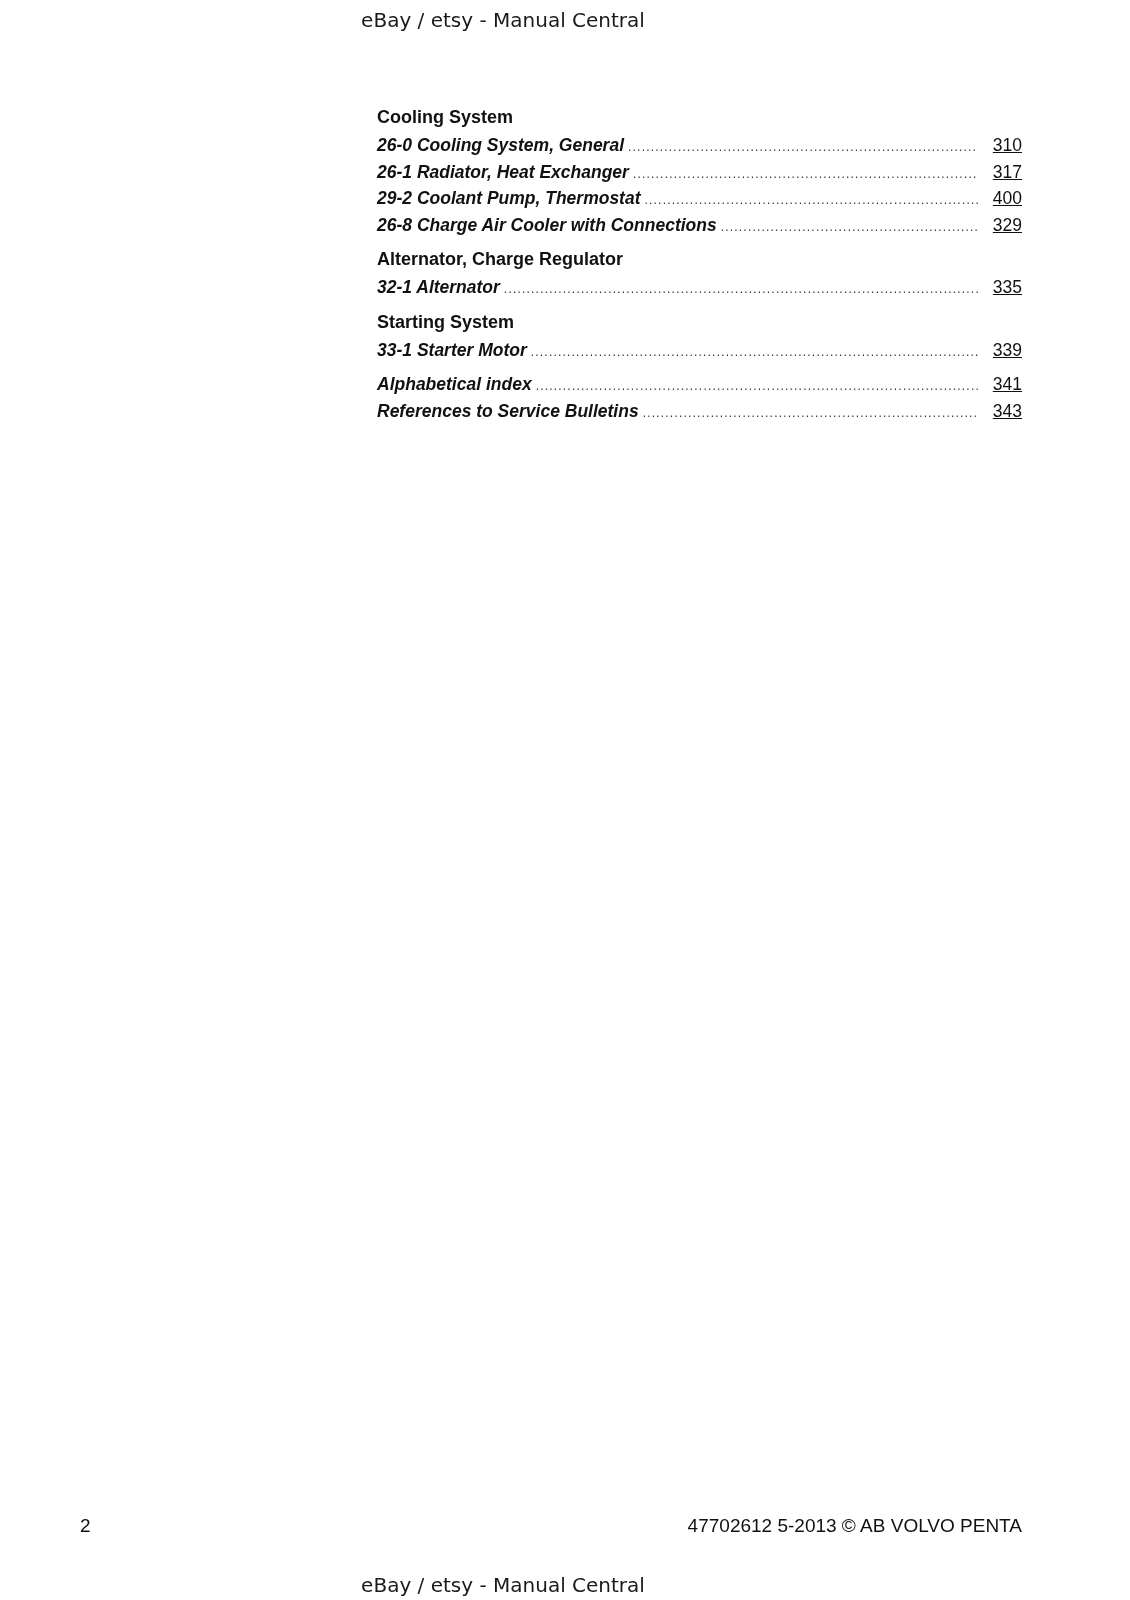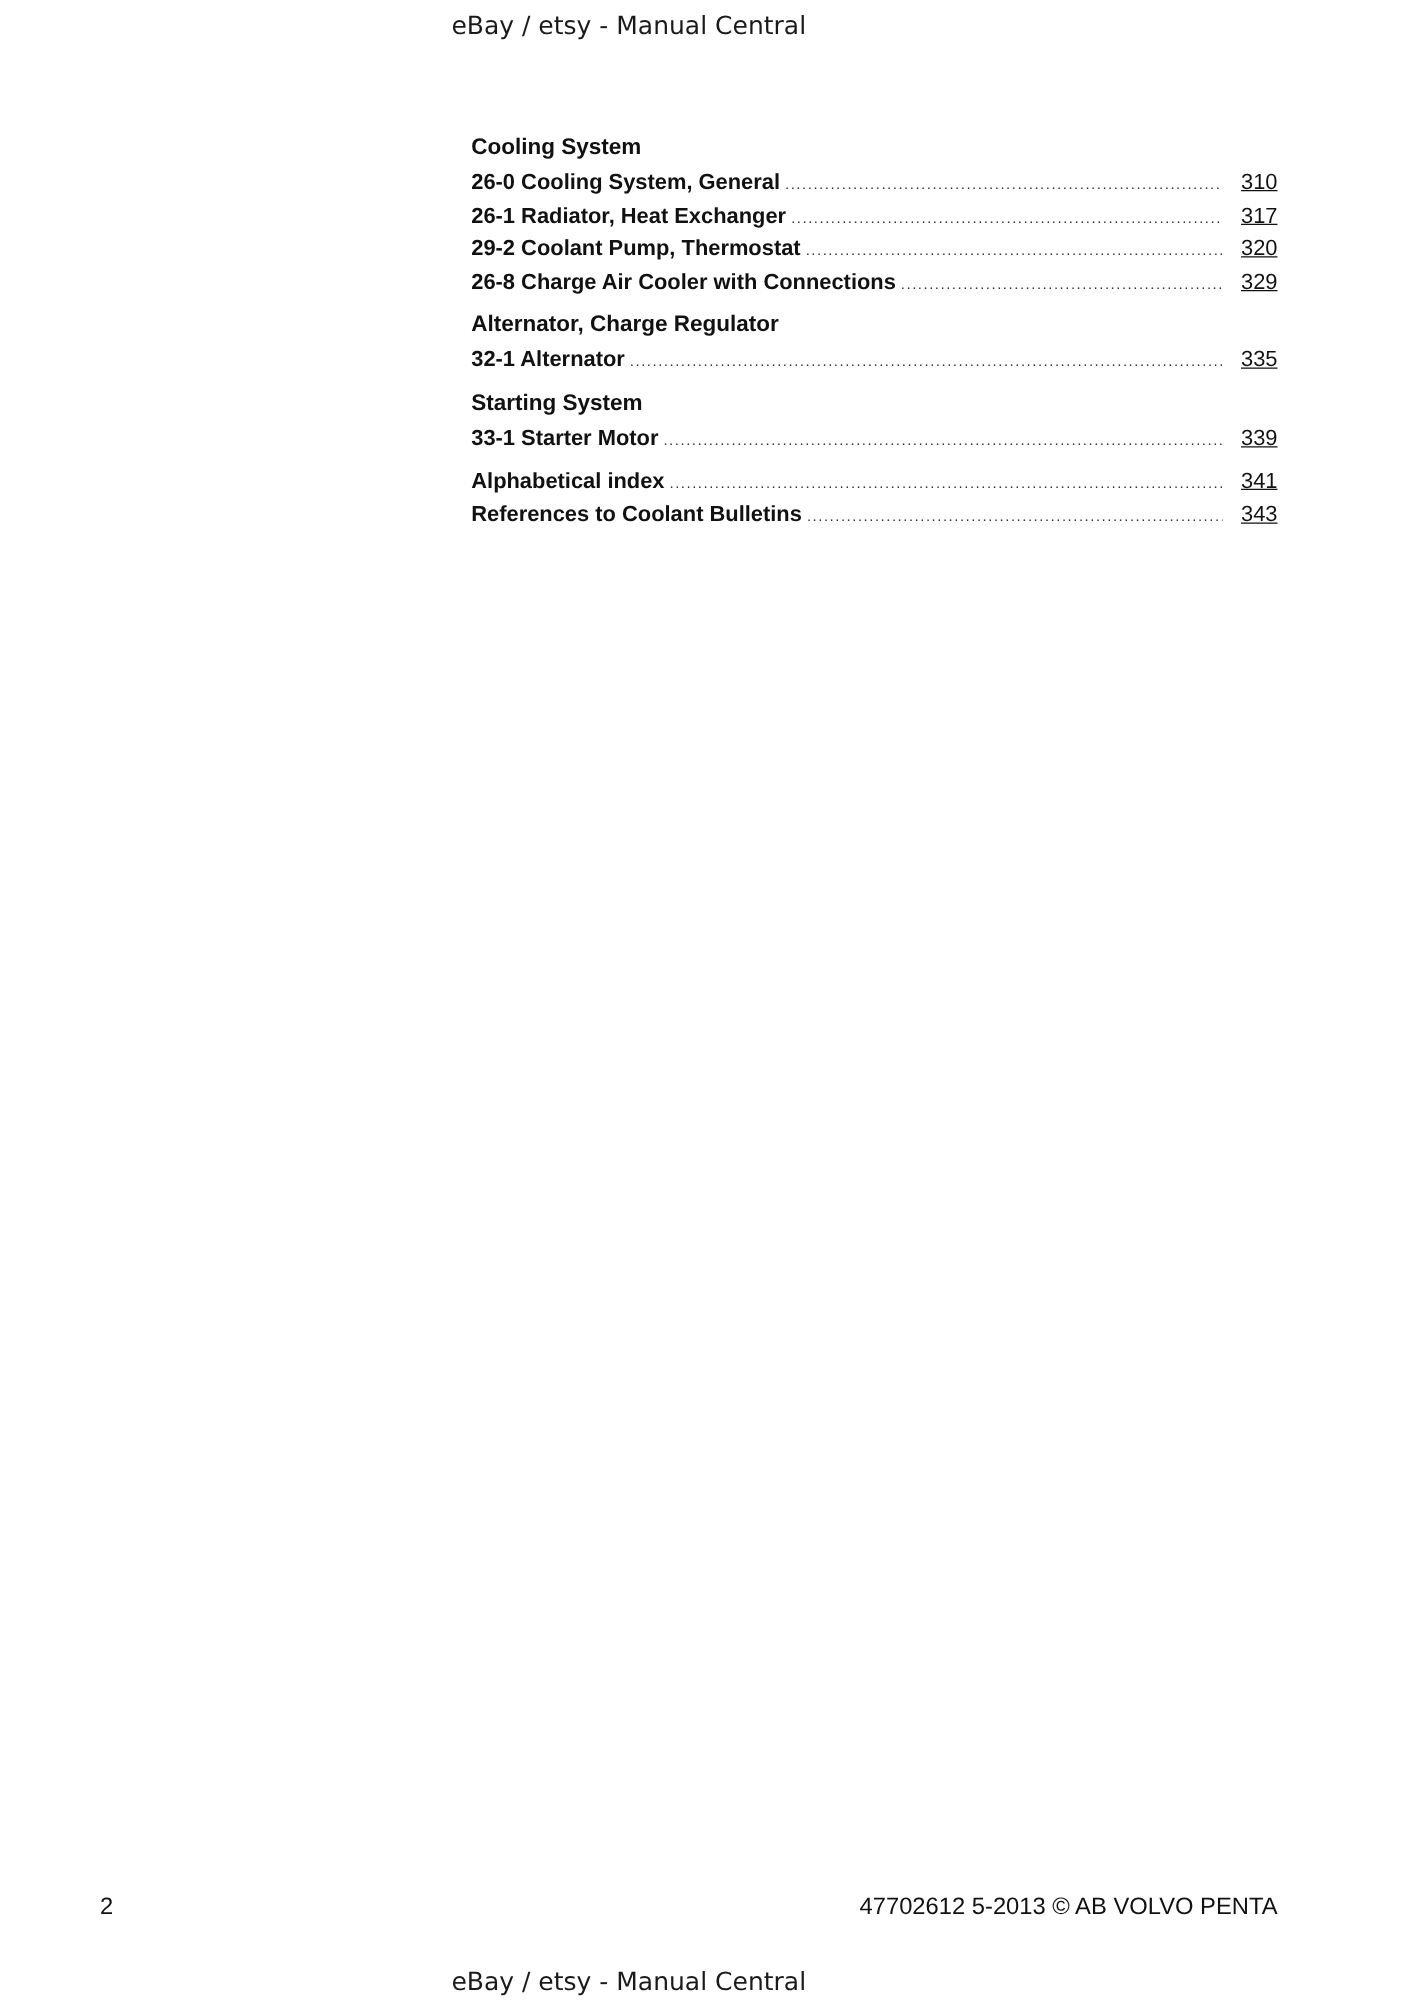--- a/index.html
+++ b/index.html
@@ -46,20 +46,21 @@
       display: flex;
       align-items: baseline;
       font-size: 17.5px;
       height: 26.5px;
       line-height: 26.5px;
     }
     .entry .label {
       font-weight: bold;
       white-space: nowrap;
       padding-right: 4px;
+      font-style: italic;
     }
     .entry .leader {
       flex: 1;
       overflow: hidden;
       white-space: nowrap;
       font-size: 12px;
       letter-spacing: 1.2px;
       color: #333333;
     }
     .entry .leader::before {
@@ -103,21 +104,21 @@
       <span class="page">310</span>
     </div>
     <div class="entry">
       <span class="label">26-1 Radiator, Heat Exchanger</span>
       <span class="leader"></span>
       <span class="page">317</span>
     </div>
     <div class="entry">
       <span class="label">29-2 Coolant Pump, Thermostat</span>
       <span class="leader"></span>
-      <span class="page">320</span>
+      <span class="page">400</span>
     </div>
     <div class="entry">
       <span class="label">26-8 Charge Air Cooler with Connections</span>
       <span class="leader"></span>
       <span class="page">329</span>
     </div>
   </div>
 
   <div class="section">
     <div class="section-title">Alternator, Charge Regulator</div>
@@ -137,21 +138,21 @@
     </div>
   </div>
 
   <div class="standalone">
     <div class="entry">
       <span class="label">Alphabetical index</span>
       <span class="leader"></span>
       <span class="page">341</span>
     </div>
     <div class="entry">
-      <span class="label">References to Coolant Bulletins</span>
+      <span class="label">References to Service Bulletins</span>
       <span class="leader"></span>
       <span class="page">343</span>
     </div>
   </div>
 
 </div>
 
 <div class="footer-page-num">2</div>
 <div class="footer-doc">47702612 5-2013  © AB VOLVO PENTA</div>
 <div class="watermark bottom">eBay / etsy - Manual Central</div>

